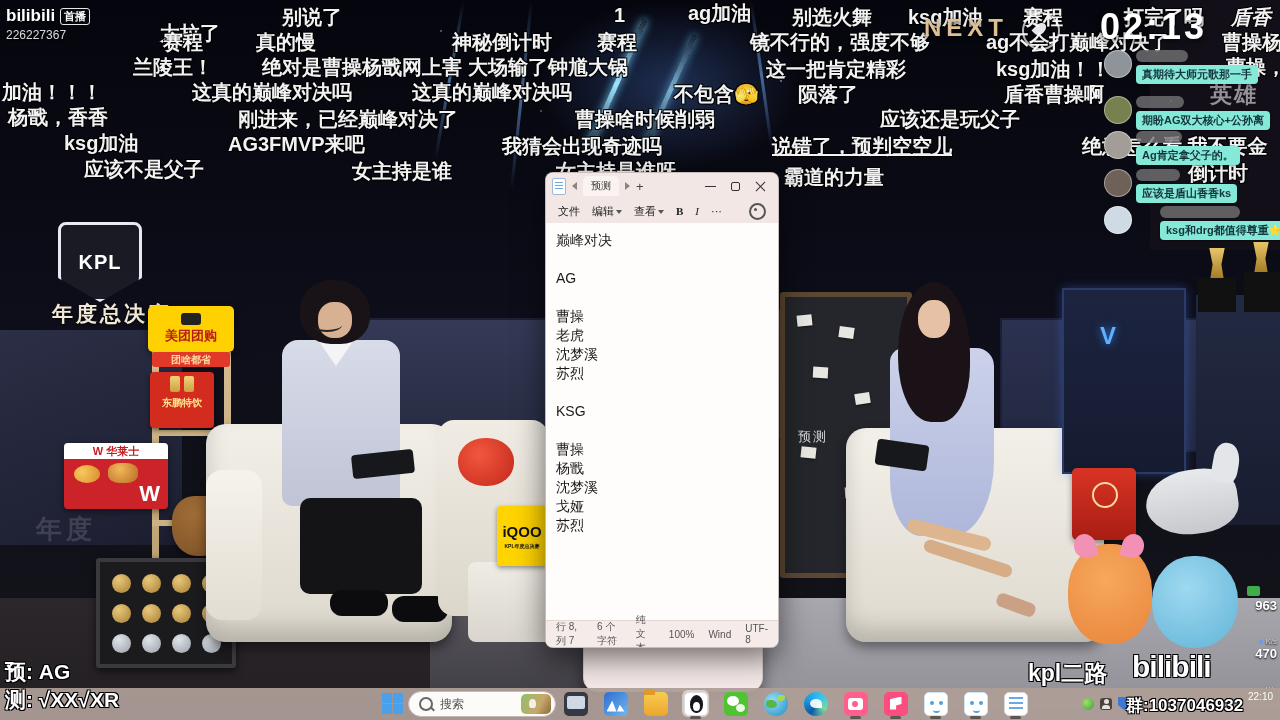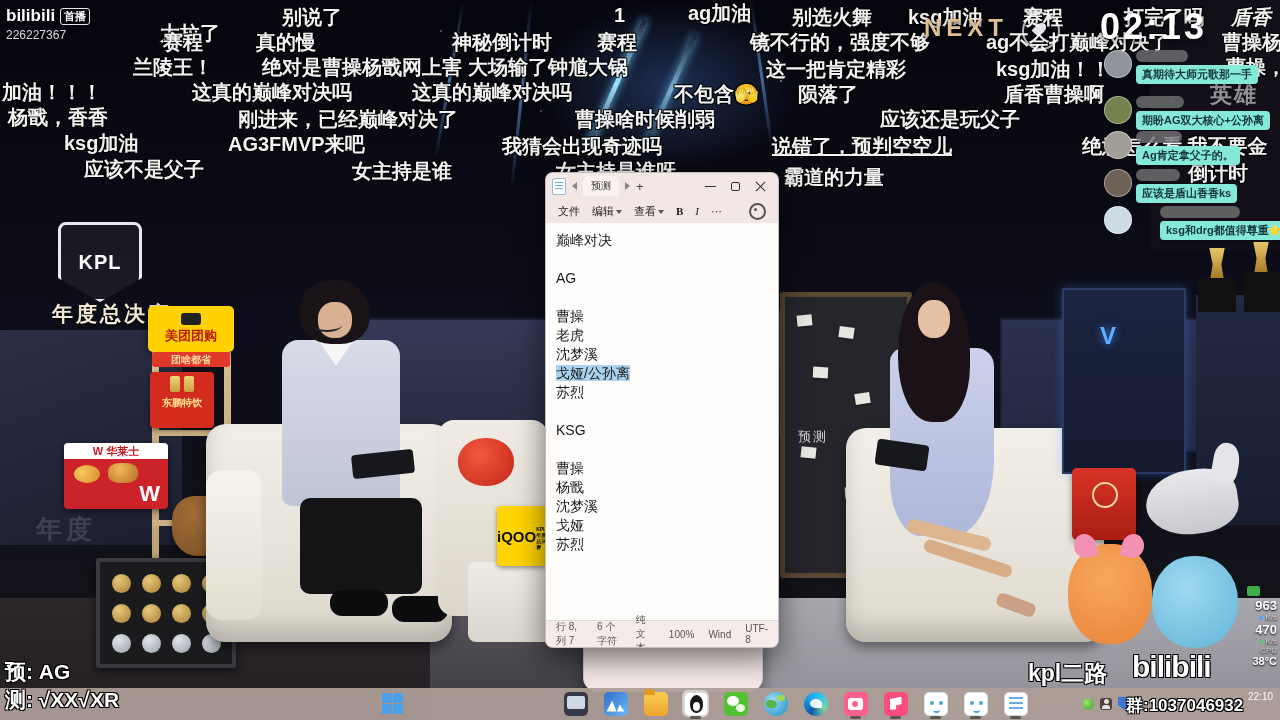--- a/index.html
+++ b/index.html
@@ -48,21 +48,21 @@
   .wl-w{position:absolute;right:8px;bottom:2px;color:#fff;font-size:22px;font-weight:900;}
   .bag{left:172px;top:496px;width:56px;height:60px;background:radial-gradient(circle at 40% 30%,#a06c36,#7c5226);border-radius:40% 40% 45% 45%;box-shadow:0 3px 6px rgba(0,0,0,.5);}
   .board{left:96px;top:558px;width:140px;height:110px;background:#1b1b1e;border:4px solid #3a3a3e;border-radius:3px;
     display:grid;grid-template-columns:repeat(4,1fr);align-items:center;justify-items:center;padding:6px;box-sizing:border-box;box-shadow:0 3px 8px rgba(0,0,0,.6);}
   .troph{width:19px;height:19px;border-radius:50%;}
   .chair-l{left:206px;top:424px;width:246px;height:218px;background:linear-gradient(#f2efe8,#ddd8cd);border-radius:20px;box-shadow:inset 0 -14px 22px rgba(0,0,0,.18),0 6px 12px rgba(0,0,0,.45);}
   .chair-l-arm{left:206px;top:470px;width:56px;height:150px;background:linear-gradient(#f6f3ec,#e2ddd2);border-radius:16px;}
   .chair-m{left:438px;top:420px;width:110px;height:196px;background:linear-gradient(#f0ece4,#dcd6ca);border-radius:16px;}
   .plush-red{left:458px;top:438px;width:56px;height:48px;background:radial-gradient(circle at 38% 34%,#f2573e,#c3271a);border-radius:48%;}
   .table-m{left:468px;top:562px;width:92px;height:80px;background:linear-gradient(#efece5,#d9d5cc);border-radius:8px;}
-  .sign-iqoo{left:497px;top:506px;width:50px;height:60px;background:#ffd400;border-radius:4px;display:flex;align-items:center;justify-content:center;box-shadow:0 2px 5px rgba(0,0,0,.4);}
+  .sign-iqoo{left:497px;top:506px;width:50px;height:60px;background:#ffd400;border-radius:4px;display:flex;flex-direction:column;align-items:center;justify-content:center;box-shadow:0 2px 5px rgba(0,0,0,.4);}
   .iqoo-t{font-size:15px;font-weight:900;color:#111;}
   .iqoo-s{font-size:5px;font-weight:700;color:#111;margin-top:3px;}
   
   .h1-hair{left:300px;top:280px;width:70px;height:64px;background:#191317;border-radius:46% 50% 42% 44%;}
   .h1-face{left:318px;top:302px;width:34px;height:36px;background:#d8b193;border-radius:45%;}
   .h1-mic{left:312px;top:318px;width:30px;height:12px;border-bottom:2px solid #222;border-radius:0 0 50% 50%;}
   .h1-shirt{left:282px;top:340px;width:118px;height:166px;background:linear-gradient(#d8dbe8,#bfc4d6);border-radius:16px 16px 10px 10px;}
   .h1-collar{left:318px;top:340px;width:36px;height:26px;background:#f4f4f6;clip-path:polygon(0 0,100% 0,50% 100%);}
   .h1-pants{left:300px;top:498px;width:122px;height:96px;background:#141416;border-radius:10px;}
   .h1-shoe1{left:330px;top:590px;width:58px;height:26px;background:#0c0c0e;border-radius:12px;}
@@ -120,21 +120,21 @@
   
   .predict1{left:5px;top:658px;z-index:11;}
   .predict2{left:5px;top:686px;z-index:11;}
   .ov-txt{position:absolute;color:#fff;font-size:21px;font-weight:700;white-space:nowrap;
     text-shadow:1px 1px 0 #000,-1px 1px 0 #000,1px -1px 0 #000,-1px -1px 0 #000;}
   .kpl-wm{left:1028px;top:658px;font-size:23px;z-index:3;}
   .bili-wm{left:1132px;top:650px;font-size:30px;font-weight:900;letter-spacing:-1px;z-index:3;}
   .group-num{left:1126px;top:694px;font-size:17px;z-index:11;}
   .hwmon{right:3px;top:598px;width:46px;text-align:right;z-index:4;color:#fff;text-shadow:0 1px 2px #000;}
   .hwmon .big{font-size:13px;font-weight:700;}
-  .hwmon .sm{font-size:8px;color:#cfcfcf;}
+  .hwmon .sm{font-size:8px;color:#cfcfcf;margin-top:24px;}
   .hwmon .dot{display:inline-block;width:4px;height:4px;border-radius:50%;margin-right:2px;}
   .hw-badge{right:20px;top:586px;width:13px;height:10px;background:#3fae4a;border-radius:2px;z-index:4;}
 
   
   .np{left:545px;top:172px;width:232px;height:474px;background:#fffdfc;border-radius:8px;z-index:6;
     box-shadow:0 10px 30px rgba(0,0,0,.55);border:1px solid rgba(90,70,70,.35);overflow:hidden;}
   .np-behind{left:583px;top:642px;width:178px;height:48px;background:#f4e9e7;border:1px solid #d9cdca;border-radius:0 0 14px 14px;z-index:5;box-shadow:0 6px 14px rgba(0,0,0,.45);}
   .np-tabbar{position:absolute;left:0;top:0;right:0;height:26px;background:#f2e7e4;display:flex;align-items:center;padding:0 6px;gap:6px;}
   .np-docicon{width:12px;height:15px;background:#fff;border:1px solid #9db8d8;border-radius:2px;position:relative;}
   .np-docicon::before{content:"";position:absolute;inset:3px 2px;background:repeating-linear-gradient(#6aa9e8 0 1px,transparent 1px 3px);}
@@ -466,21 +466,20 @@
       <span class="np-gear"></span>
     </div>
     <div class="np-text" id="note-lines">
         <div class="nline">巅峰对决</div>
         <div class="nline">&nbsp;</div>
         <div class="nline">AG</div>
         <div class="nline">&nbsp;</div>
         <div class="nline">曹操</div>
         <div class="nline">老虎</div>
         <div class="nline">沈梦溪</div>
-        <div class="nline"><span class="nsel">戈娅/公孙离</span></div>
         <div class="nline">苏烈</div>
         <div class="nline">&nbsp;</div>
         <div class="nline">KSG</div>
         <div class="nline">&nbsp;</div>
         <div class="nline">曹操</div>
         <div class="nline">杨戬</div>
         <div class="nline">沈梦溪</div>
         <div class="nline">戈娅</div>
         <div class="nline">苏烈</div>
       </div>
@@ -494,20 +493,25 @@
       </div>
   </div>
 
   <div class="abs taskbar"></div>
   <div class="abs start">
       <div></div>
       <div></div>
       <div></div>
       <div></div>
     </div>
+  <div class="abs searchbox">
+    <div class="mag"></div>
+    <div class="search-txt">搜索</div>
+    <div class="search-img"></div>
+  </div>
   <div class="abs tb-icons" id="tb-icons">
       <div class="tb-item">
         <div class="ic ic-monitor"></div>
       </div>
       <div class="tb-item">
         <div class="ic ic-taskview"></div>
       </div>
       <div class="tb-item">
         <div class="ic ic-folder"></div>
       </div>

